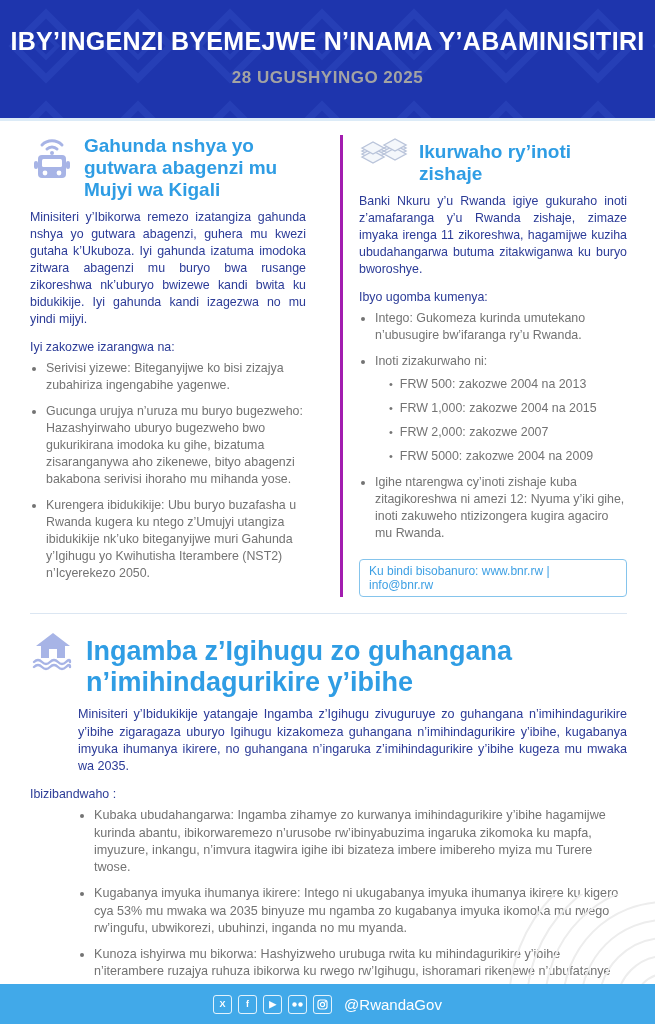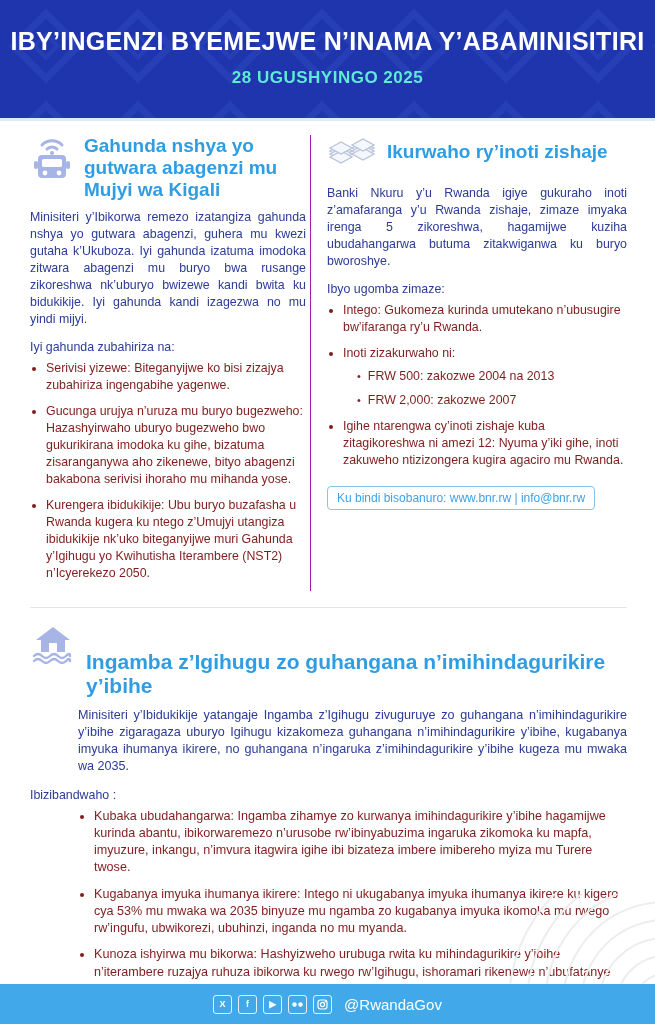--- a/index.html
+++ b/index.html
@@ -21,66 +21,66 @@
   }
   .header svg.pattern{position:absolute;inset:0;}
   .header-title{
     position:relative;
     margin:0;padding-top:27px;
     color:#ffffff;font-size:25px;font-weight:bold;letter-spacing:.3px;
   }
   .header-date{
     position:relative;
     margin:0;padding-top:12px;
-    color:#5eead4;font-size:17px;font-weight:bold;letter-spacing:.5px;
+    color:#a3a3a3;font-size:17px;font-weight:bold;letter-spacing:.5px;
   }
   
   .columns{
     display:flex;
     padding:14px 28px 0 30px;
   }
   .col-left{
     width:276px;
-    padding-right:4px;
-    border-right:1px solid #a21caf;
+    padding-right:34px;
+    border-right:3px solid #a21caf;
   }
   .col-right{
     flex:1;
     padding-left:16px;
   }
   .sec-head{display:flex;align-items:flex-start;gap:10px;margin-bottom:8px;}
   .sec-title{
     margin:0;color:#2f9de4;font-weight:bold;font-size:19px;line-height:1.16;
   }
   .sec-title.single{padding-top:6px;}
   .body-text{
     margin:8px 0;color:#2b3b97;font-size:12.4px;line-height:1.37;text-align:justify;
   }
   .list-intro{margin:12px 0 6px;color:#2b3b97;font-size:12.4px;}
   ul.bullets{
-    margin:0;padding-left:16px;color:#7f1d1d;font-size:12.4px;line-height:1.37;
+    margin:0;padding-left:16px;color:#737373;font-size:12.4px;line-height:1.37;
   }
   ul.bullets>li{margin-bottom:9px;text-align:left;}
   ul.sub-bullets{
     margin:6px 0 0;padding-left:14px;list-style:none;
   }
   ul.sub-bullets>li{margin-bottom:7px;}
   ul.sub-bullets>li::before{content:"•";margin-right:7px;font-size:11px;}
   .contact-box{
     display:inline-block;
     margin-top:8px;
     padding:4px 9px;
     border:1px solid #85c4ec;border-radius:4px;
     color:#3ea0e4;font-size:12px;
     background:#ffffff;
   }
   
   .divider{margin:16px 28px 0 30px;border-top:1px solid #dbe6f2;}
   .climate{padding:14px 28px 0 30px;position:relative;}
-  .climate .sec-title{font-size:21px;padding-top:8px;margin-top:20px;}
+  .climate .sec-title{font-size:27px;padding-top:8px;}
   .climate .body-text, .climate ul.bullets{font-size:12.6px;margin-left:48px;}
   
   .footer{
     position:absolute;left:0;right:0;bottom:0;
     height:40px;
     background:#41a9e9;
     display:flex;align-items:center;justify-content:center;gap:6px;
     color:#ffffff;
   }
   .soc{
@@ -126,21 +126,21 @@
             <rect x="4" y="26" width="4" height="8" rx="2" fill="#a7b4e6"></rect>
             <rect x="36" y="26" width="4" height="8" rx="2" fill="#a7b4e6"></rect>
             <rect x="12" y="24" width="20" height="8" rx="1.5" fill="#ffffff"></rect>
             <circle cx="15" cy="38" r="2.4" fill="#ffffff"></circle>
             <circle cx="29" cy="38" r="2.4" fill="#ffffff"></circle>
           </svg>
         </span>
         <h2 class="sec-title">Gahunda nshya yo gutwara abagenzi mu Mujyi wa Kigali</h2>
       </div>
       <p class="body-text">Minisiteri y’Ibikorwa remezo izatangiza gahunda nshya yo gutwara abagenzi, guhera mu kwezi gutaha k’Ukuboza. Iyi gahunda izatuma imodoka zitwara abagenzi mu buryo bwa rusange zikoreshwa nk’uburyo bwizewe kandi bwita ku bidukikije. Iyi gahunda kandi izagezwa no mu yindi mijyi.</p>
-      <p class="list-intro">Iyi gahunda zubahiriza na:</p>
+      <p class="list-intro">Iyi zakozwe izarangwa na:</p>
       <ul class="bullets">
         <li>Serivisi yizewe: Biteganyijwe ko bisi zizajya zubahiriza ingengabihe yagenwe.</li>
         <li>Gucunga urujya n’uruza mu buryo bugezweho: Hazashyirwaho uburyo bugezweho bwo gukurikirana imodoka ku gihe, bizatuma zisaranganywa aho zikenewe, bityo abagenzi bakabona serivisi ihoraho mu mihanda yose.</li>
         <li>Kurengera ibidukikije: Ubu buryo buzafasha u Rwanda kugera ku ntego z’Umujyi utangiza ibidukikije nk’uko biteganyijwe muri Gahunda y’Igihugu yo Kwihutisha Iterambere (NST2) n’Icyerekezo 2050.</li>
       </ul>
     </div>
 
     <div class="col-right">
       <div class="sec-head">
         <span class="icon">
@@ -152,29 +152,31 @@
               <path d="M25 13 L36 7 L47 13 L36 19 Z"></path>
               <path d="M25 16 L36 10 L47 16 L36 22 Z"></path>
               <path d="M25 19 L36 13 L47 19 L36 25 Z"></path>
               <path d="M3 13 L14 7 L25 13 L14 19 Z"></path>
               <path d="M25 10 L36 4 L47 10 L36 16 Z"></path>
             </g>
           </svg>
         </span>
         <h2 class="sec-title single">Ikurwaho ry’inoti zishaje</h2>
       </div>
-      <p class="body-text">Banki Nkuru y’u Rwanda igiye gukuraho inoti z’amafaranga y’u Rwanda zishaje, zimaze imyaka irenga 5 zikoreshwa, hagamijwe kuziha ubudahangarwa butuma zitakwiganwa ku buryo bworoshye.</p>
-      <p class="list-intro">Ibyo ugomba zimaze:</p>
+      <p class="body-text">Banki Nkuru y’u Rwanda igiye gukuraho inoti z’amafaranga y’u Rwanda zishaje, zimaze imyaka irenga 11 zikoreshwa, hagamijwe kuziha ubudahangarwa butuma zitakwiganwa ku buryo bworoshye.</p>
+      <p class="list-intro">Ibyo ugomba kumenya:</p>
       <ul class="bullets">
         <li>Intego: Gukomeza kurinda umutekano n’ubusugire bw’ifaranga ry’u Rwanda.</li>
         <li>
           <span>Inoti zizakurwaho ni:</span>
           <ul class="sub-bullets">
             <li>FRW 500: zakozwe 2004 na 2013</li>
+            <li>FRW 1,000: zakozwe 2004 na 2015</li>
             <li>FRW 2,000: zakozwe 2007</li>
+            <li>FRW 5000: zakozwe 2004 na 2009</li>
           </ul>
         </li>
         <li>Igihe ntarengwa cy’inoti zishaje kuba zitagikoreshwa ni amezi 12: Nyuma y’iki gihe, inoti zakuweho ntizizongera kugira agaciro mu Rwanda.</li>
       </ul>
       <div class="contact-box">Ku bindi bisobanuro: www.bnr.rw | info@bnr.rw</div>
     </div>
   </div>
 
   <div class="divider"></div>
 

